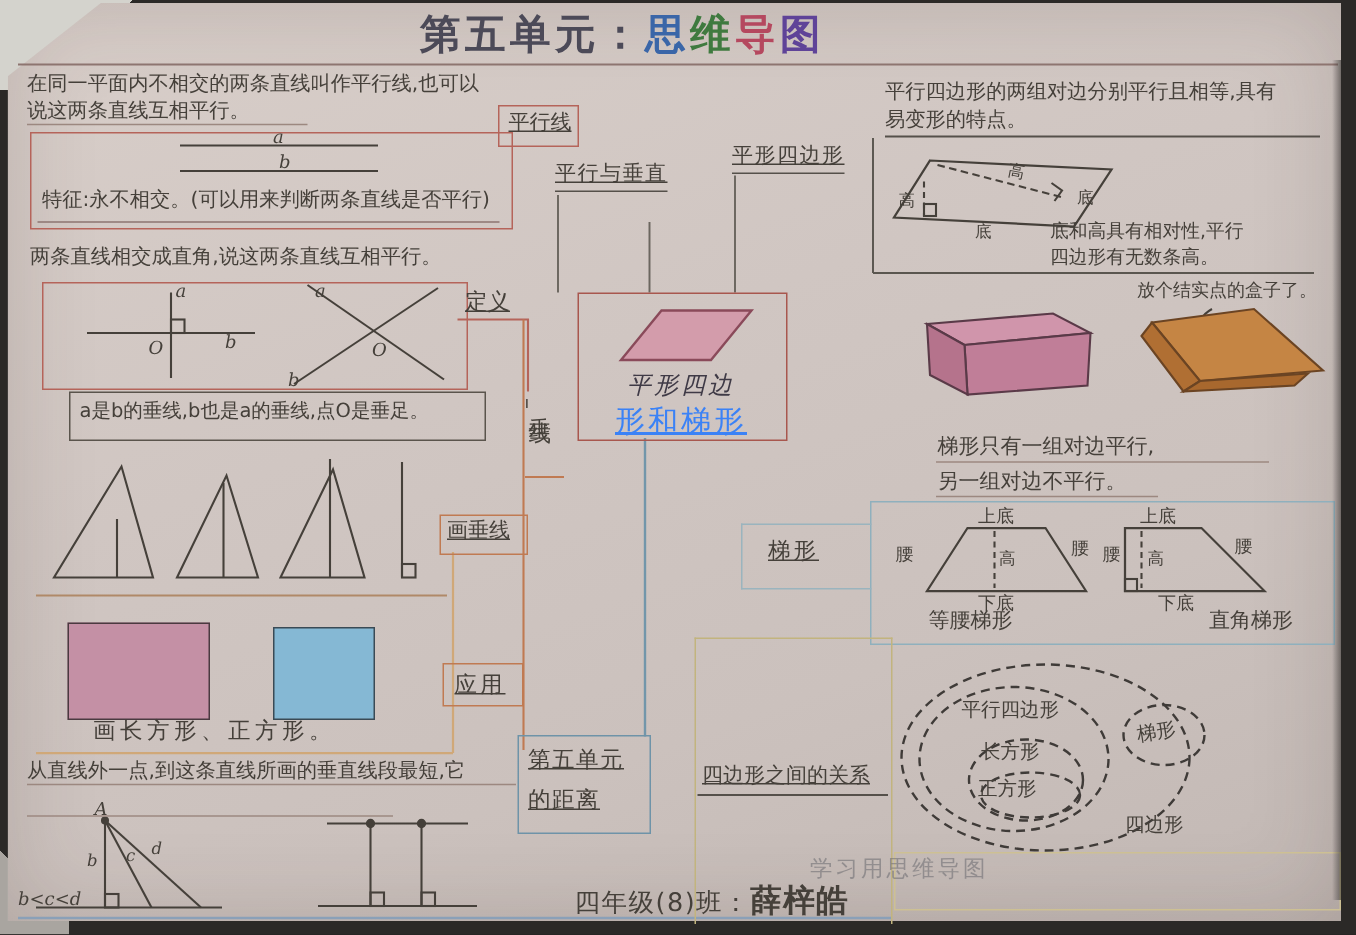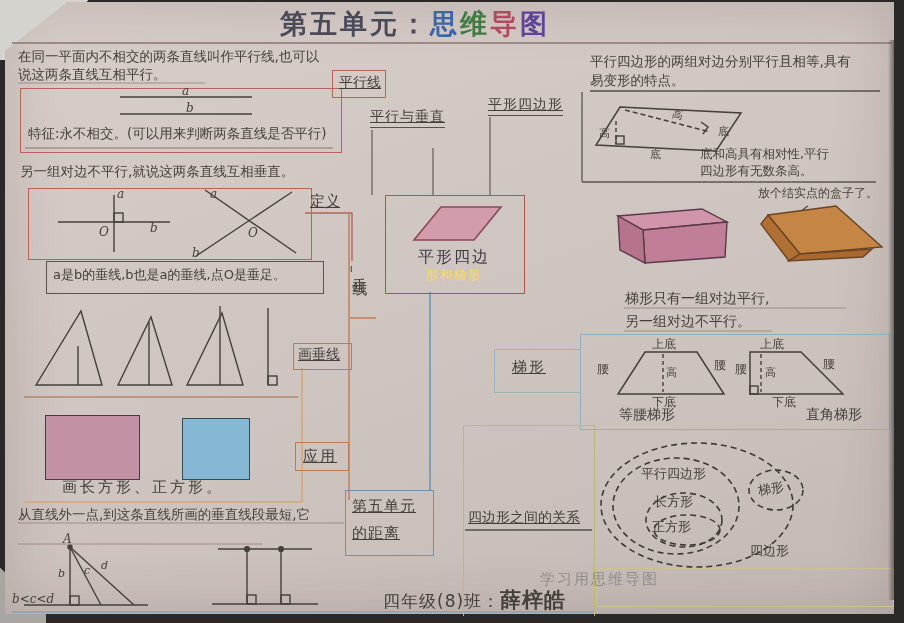--- a/index.html
+++ b/index.html
@@ -156,21 +156,21 @@
 
   <div class="t" style="left:18px;top:48px;font-size:13.5px;">在同一平面内不相交的两条直线叫作平行线,也可以</div>
   <div class="t" style="left:18px;top:66px;font-size:13.5px;">说这两条直线互相平行。</div>
   <div class="t ser" style="left:182px;top:84px;font-size:12px;">a</div>
   <div class="t ser" style="left:186px;top:101px;font-size:12px;">b</div>
   <div class="t" style="left:28px;top:125px;font-size:13.5px;">特征:永不相交。(可以用来判断两条直线是否平行)</div>
   <div class="t lab" style="left:339px;top:74px;font-size:14px;">平行线</div>
   <div class="t lab ul-dark" style="left:370px;top:108px;font-size:14px;letter-spacing:1px;">平行与垂直</div>
   <div class="t lab ul-dark" style="left:488px;top:96px;font-size:14px;letter-spacing:1px;">平形四边形</div>
 
-  <div class="t" style="left:20px;top:163px;font-size:13.5px;">另一组对边不平行,就说这两条直线互相垂直。</div>
+  <div class="t" style="left:20px;top:163px;font-size:13.5px;">两条直线相交成直角,说这两条直线互相平行。</div>
   <div class="t ser" style="left:117px;top:187px;font-size:12px;">a</div>
   <div class="t ser" style="left:150px;top:221px;font-size:12px;">b</div>
   <div class="t ser" style="left:99px;top:225px;font-size:12px;">O</div>
   <div class="t ser" style="left:210px;top:187px;font-size:12px;">a</div>
   <div class="t ser" style="left:192px;top:246px;font-size:12px;">b</div>
   <div class="t ser" style="left:248px;top:226px;font-size:12px;">O</div>
   <div class="t" style="left:53px;top:267px;font-size:13px;">a是b的垂线,b也是a的垂线,点O是垂足。</div>
   <div class="t lab" style="left:310px;top:192px;font-size:15px;">定义</div>
   <div class="t lab vert" style="left:350px;top:266px;font-size:15px;">垂线</div>
   <div class="t lab" style="left:298px;top:346px;font-size:14px;">画垂线</div>
@@ -180,22 +180,22 @@
 
   <div class="t" style="left:18px;top:506px;font-size:13.5px;">从直线外一点,到这条直线所画的垂直线段最短,它</div>
   <div class="t ser" style="left:63px;top:532px;font-size:12px;">A</div>
   <div class="t ser" style="left:58px;top:567px;font-size:11px;">b</div>
   <div class="t ser" style="left:84px;top:564px;font-size:11px;">c</div>
   <div class="t ser" style="left:101px;top:559px;font-size:11px;">d</div>
   <div class="t ser" style="left:12px;top:592px;font-size:12px;">b&lt;c&lt;d</div>
   <div class="t lab" style="left:352px;top:497px;font-size:15px;letter-spacing:1px;">第五单元</div>
   <div class="t lab" style="left:352px;top:524px;font-size:15px;letter-spacing:1px;">的距离</div>
 
-  <div class="t" style="left:387px;top:247px;width:134px;text-align:center;font-size:16px;letter-spacing:2px;color:#3f3a46;">平形四边</div>
-  <div class="t" style="left:387px;top:268px;width:134px;text-align:center;font-size:12px;letter-spacing:2px;color:#fde047;">形和梯形</div>
+  <div class="t" style="left:387px;top:247px;width:134px;text-align:center;font-size:16px;letter-spacing:2px;color:#3f3a46;font-style:italic;">平形四边</div>
+  <div class="t" style="left:387px;top:268px;width:134px;text-align:center;font-size:20px;letter-spacing:2px;color:#3b82f6;text-decoration:underline;">形和梯形</div>
 
   <div class="t" style="left:590px;top:53px;font-size:13.5px;">平行四边形的两组对边分别平行且相等,具有</div>
   <div class="t" style="left:590px;top:72px;font-size:13.5px;">易变形的特点。</div>
   <div class="t" style="left:672px;top:108px;font-size:11px;transform:rotate(11deg);">高</div>
   <div class="t" style="left:599px;top:127px;font-size:11px;">高</div>
   <div class="t" style="left:718px;top:125px;font-size:11px;">底</div>
   <div class="t" style="left:650px;top:148px;font-size:11px;">底</div>
   <div class="t" style="left:700px;top:146px;font-size:12.5px;">底和高具有相对性,平行</div>
   <div class="t" style="left:700px;top:163px;font-size:12.5px;">四边形有无数条高。</div>
   <div class="t" style="left:758px;top:186px;font-size:12px;">放个结实点的盒子了。</div>

